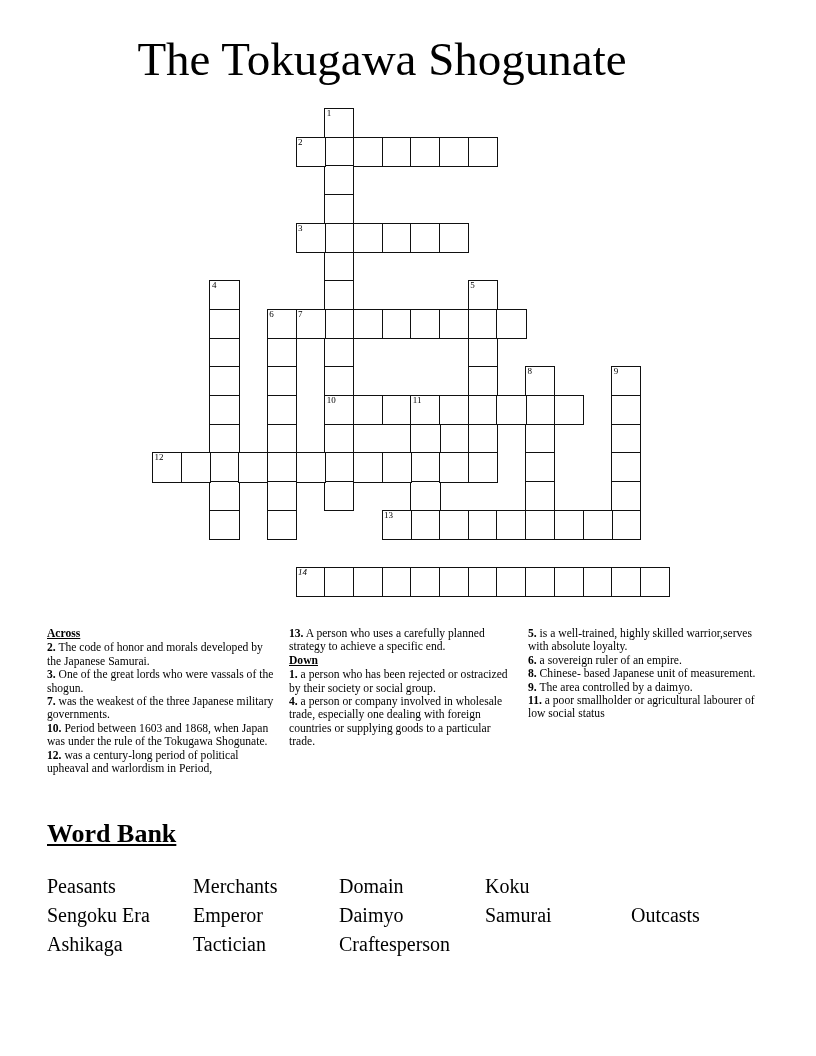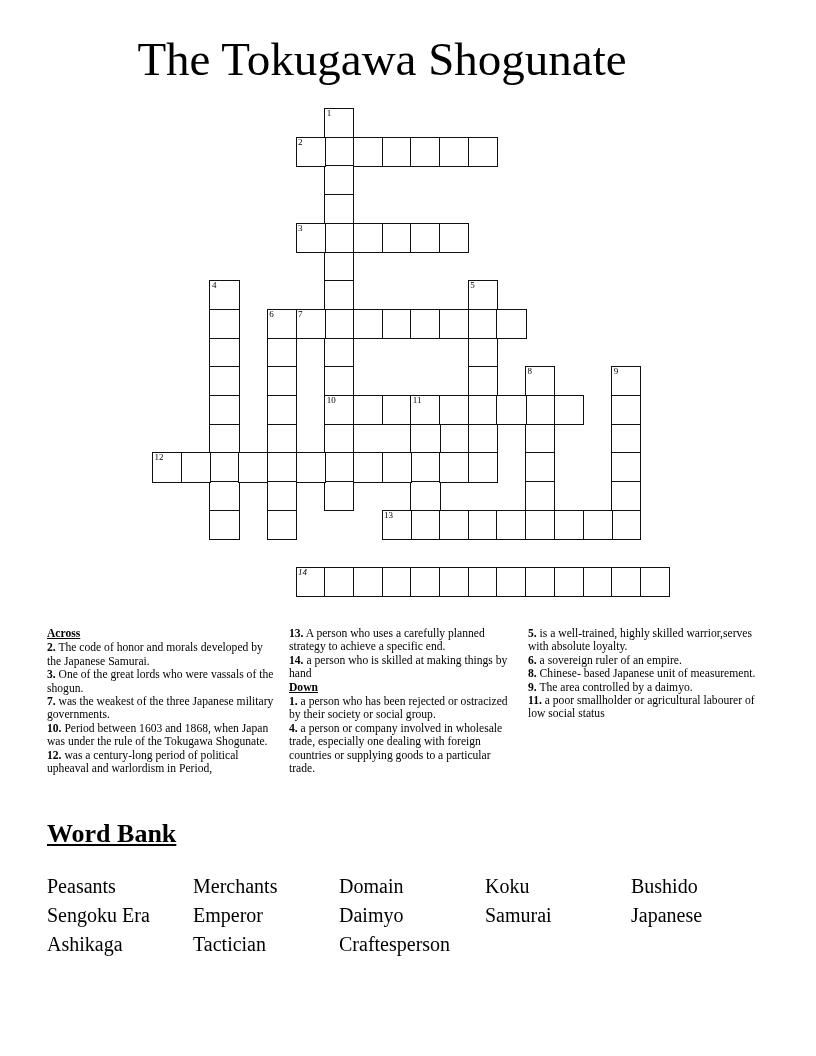--- a/index.html
+++ b/index.html
@@ -194,48 +194,46 @@
   <div class="clues" id="clues-left">
       <p class="hdr">Across</p>
       <p><b>2.</b><span> The code of honor and morals developed by the Japanese Samurai.</span></p>
       <p><b>3.</b><span> One of the great lords who were vassals of the shogun.</span></p>
       <p><b>7.</b><span> was the weakest of the three Japanese military governments.</span></p>
       <p><b>10.</b><span> Period between 1603 and 1868, when Japan was under the rule of the Tokugawa Shogunate.</span></p>
       <p><b>12.</b><span> was a century-long period of political upheaval and warlordism in Period,</span></p>
     </div>
   <div class="clues" id="clues-mid">
       <p><b>13.</b><span> A person who uses a carefully planned strategy to achieve a specific end.</span></p>
-      <p><b>14.</b><span> a person who is skilled at making things by hand</span></p>
       <p class="hdr">Down</p>
       <p><b>1.</b><span> a person who has been rejected or ostracized by their society or social group.</span></p>
       <p><b>4.</b><span> a person or company involved in wholesale trade, especially one dealing with foreign countries or supplying goods to a particular trade.</span></p>
     </div>
   <div class="clues" id="clues-right">
       <p><b>5.</b><span> is a well-trained, highly skilled warrior,serves with absolute loyalty.</span></p>
       <p><b>6.</b><span> a sovereign ruler of an empire.</span></p>
       <p><b>8.</b><span> Chinese- based Japanese unit of measurement.</span></p>
       <p><b>9.</b><span> The area controlled by a daimyo.</span></p>
       <p><b>11.</b><span> a poor smallholder or agricultural labourer of low social status</span></p>
     </div>
 
   <div id="wordbank-title">Word Bank</div>
   <div id="wordbank">
       <div class="wb-row">
         <div class="wb-cell wb-c0">Peasants</div>
         <div class="wb-cell wb-c1">Merchants</div>
         <div class="wb-cell wb-c2">Domain</div>
         <div class="wb-cell wb-c3">Koku</div>
-        <div class="wb-cell wb-c4">Bushido</div>
       </div>
       <div class="wb-row">
         <div class="wb-cell wb-c0">Sengoku Era</div>
         <div class="wb-cell wb-c1">Emperor</div>
         <div class="wb-cell wb-c2">Daimyo</div>
         <div class="wb-cell wb-c3">Samurai</div>
-        <div class="wb-cell wb-c4">Japanese</div>
+        <div class="wb-cell wb-c4">Outcasts</div>
       </div>
       <div class="wb-row">
         <div class="wb-cell wb-c1">Ashikaga</div>
         <div class="wb-cell wb-c2">Tactician</div>
         <div class="wb-cell wb-c3">Craftesperson</div>
         <div class="wb-cell wb-c4"></div>
       </div>
     </div>
 
 </div>

